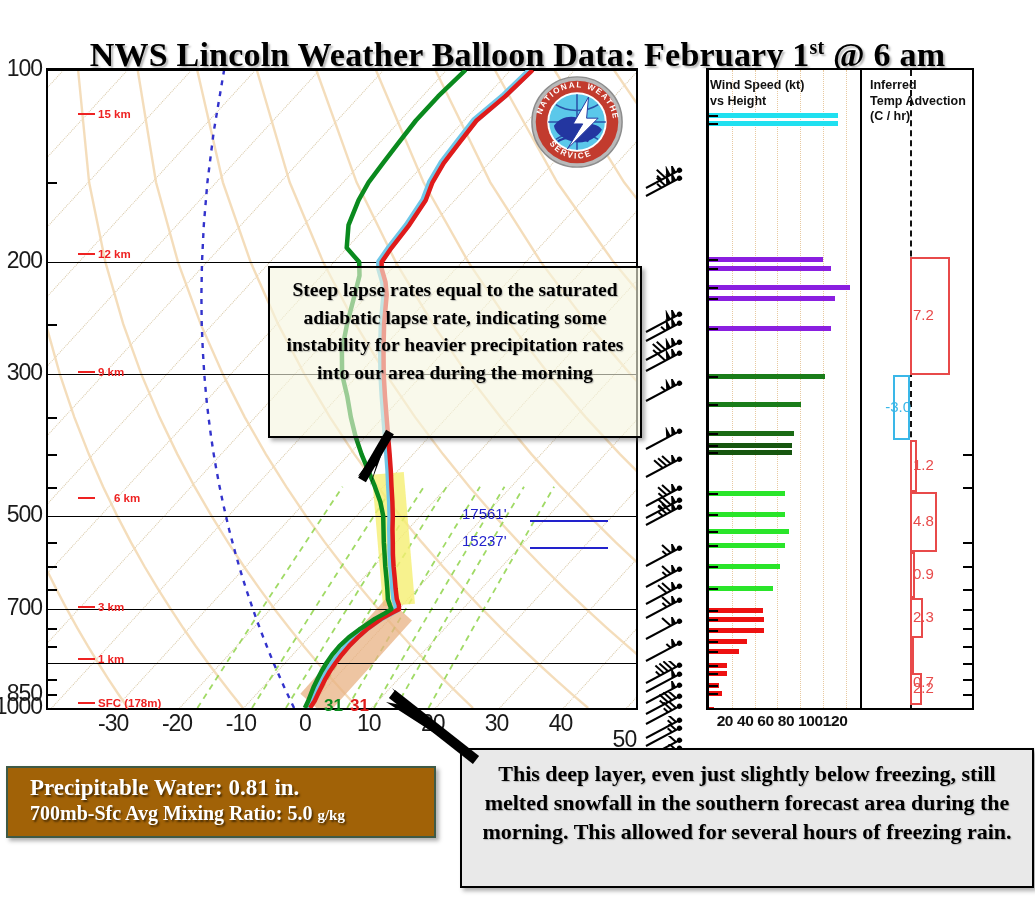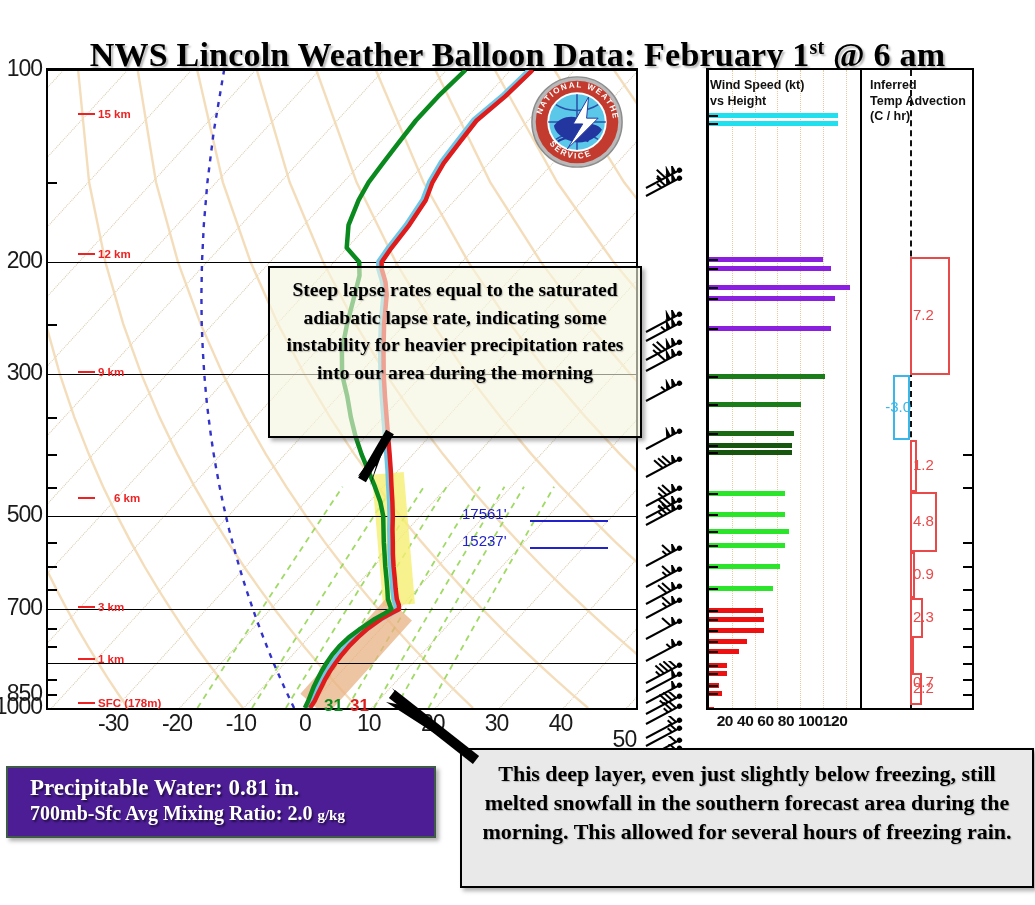--- a/index.html
+++ b/index.html
@@ -64,21 +64,21 @@
   .talabel{position:absolute;font-size:15px;}
 
   
   .callout{position:absolute;border:2px solid #000;box-sizing:border-box;
     font-family:"Liberation Serif",serif;font-weight:bold;color:#000;text-align:center;
     box-shadow:3px 3px 4px rgba(80,80,80,.45);}
   #callout-lapse{left:268px;top:266px;width:374px;height:172px;background:rgba(245,245,222,.62);
     font-size:19.5px;line-height:1.42;padding:8px 10px 0 10px;text-shadow:1px 1px 1px rgba(130,130,130,.5);}
   #callout-melt{left:460px;top:748px;width:574px;height:140px;background:#e9e9e9;
     font-size:22px;line-height:1.32;padding:9px 14px 0 14px;text-shadow:1px 1px 1px rgba(130,130,130,.5);}
-  #callout-pw{left:6px;top:766px;width:430px;height:72px;background:#4c1d95;border:2px solid #3f5a46;
+  #callout-pw{left:6px;top:766px;width:430px;height:72px;background:#a16207;border:2px solid #3f5a46;
     color:#fff;text-align:left;padding:6px 0 0 22px;box-sizing:border-box;
     font-family:"Liberation Serif",serif;text-shadow:1.5px 1.5px 2px rgba(0,0,0,.55);}
   #callout-pw .l1{font-size:23px;font-weight:bold;line-height:1.18;}
   #callout-pw .l2{font-size:20px;font-weight:bold;line-height:1.25;}
   #callout-pw .l2 .sm{font-size:15px;}
 
   .arrow{position:absolute;}
 
   
   .logo{position:absolute;left:529px;top:74px;width:96px;height:96px;}
@@ -629,21 +629,21 @@
   </svg>
 
   <div class="callout" id="callout-melt">This deep layer, even just slightly below freezing, still melted snowfall in the southern forecast area during the morning. This allowed for several hours of freezing rain.</div>
   <svg class="arrow" style="left:372px;top:676px;width:110px;height:90px;">
     <path d="M104,84 L20,12 L34,30 L14,26 Z" fill="#000"></path>
     <path d="M104,84 L20,18" stroke="#000" stroke-width="10" stroke-linecap="butt"></path>
   </svg>
 
   <div class="callout" id="callout-pw">
     <div class="l1">Precipitable Water: 0.81 in.</div>
-    <div class="l2"><span>700mb-Sfc Avg Mixing Ratio: 2.0 </span><span class="sm">g/kg</span></div>
+    <div class="l2"><span>700mb-Sfc Avg Mixing Ratio: 5.0 </span><span class="sm">g/kg</span></div>
   </div>
 
 <div class="bluenum" style="left: 462px; top: 505px;">17561'</div>
     <div class="blueline" style="left: 530px; top: 520px; width: 78px;"></div>
     <div class="bluenum" style="left: 462px; top: 532px;">15237'</div>
     <div class="blueline" style="left: 530px; top: 547px; width: 78px;"></div>
     <div class="sfct" style="left: 324px; top: 696px; color: rgb(10, 138, 30);">31</div>
     <div class="sfct" style="left: 350px; top: 696px; color: rgb(224, 27, 27);">31</div>
   </div>
 

